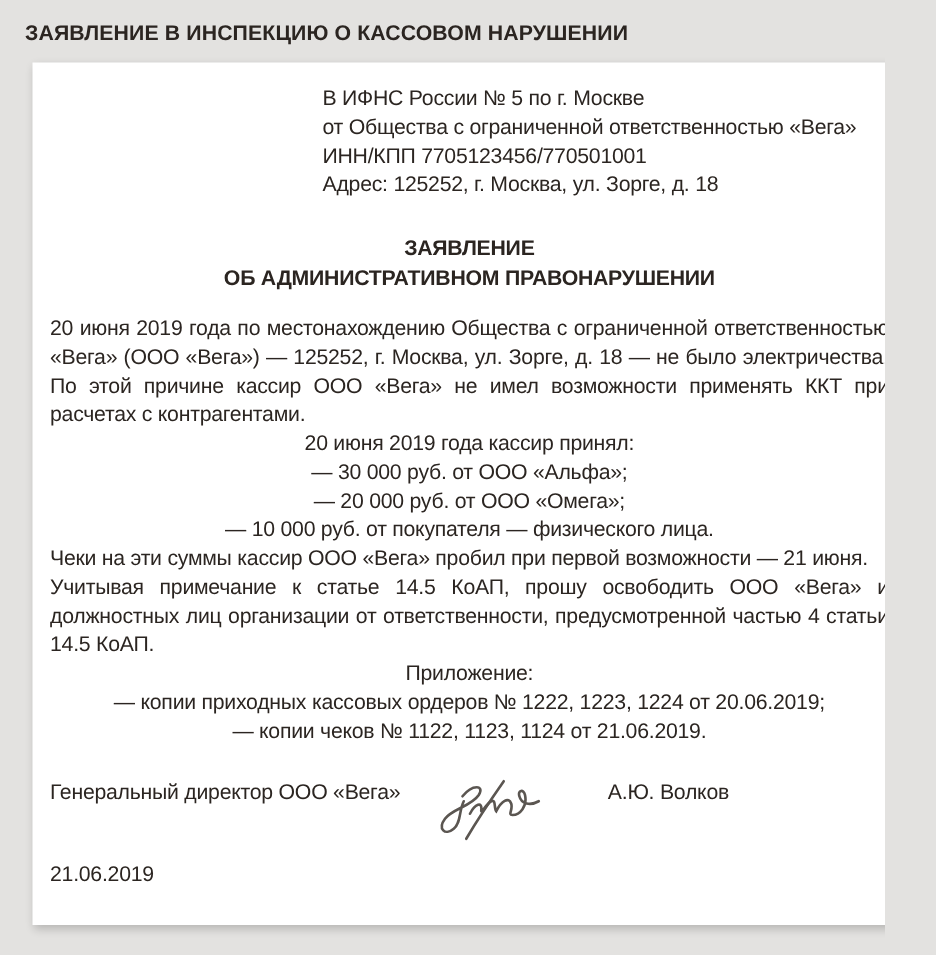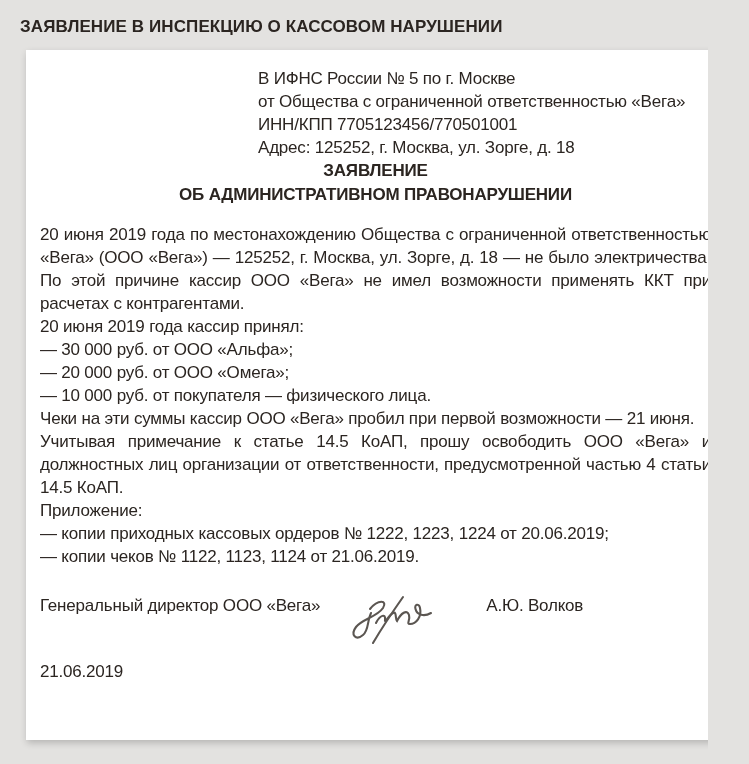--- a/index.html
+++ b/index.html
@@ -31,26 +31,27 @@
     background: var(--paper-bg, #ffffff);
     box-shadow: 1px 3px 7px rgba(0,0,0,0.20);
     padding: 17px 14px 12px 14px;
     font-size: 17px;
     letter-spacing: -0.2px;
     line-height: 23px;
   }
   .recipient { margin-left: 218px; white-space: nowrap; }
   .recipient-line { line-height: 23px; }
   .doc-title {
+    margin-top: 28px;
     text-align: center;
     font-weight: bold;
     line-height: 24px;
   }
   .doc-body { margin-top: 16px; }
-  .para { text-align: left; }
+  .para { text-align: center; }
   .para.align-justify { text-align: justify; }
   .sign-row {
     margin-top: 26px;
     display: flex;
     align-items: flex-start;
     height: 52px;
   }
   .sign-label { flex: 0 0 auto; }
   .sign-mark { flex: 0 0 auto; margin-left: 20px; width: 112px; height: 52px; }
   .sign-mark svg { width: 112px; height: 52px; display: block; }

